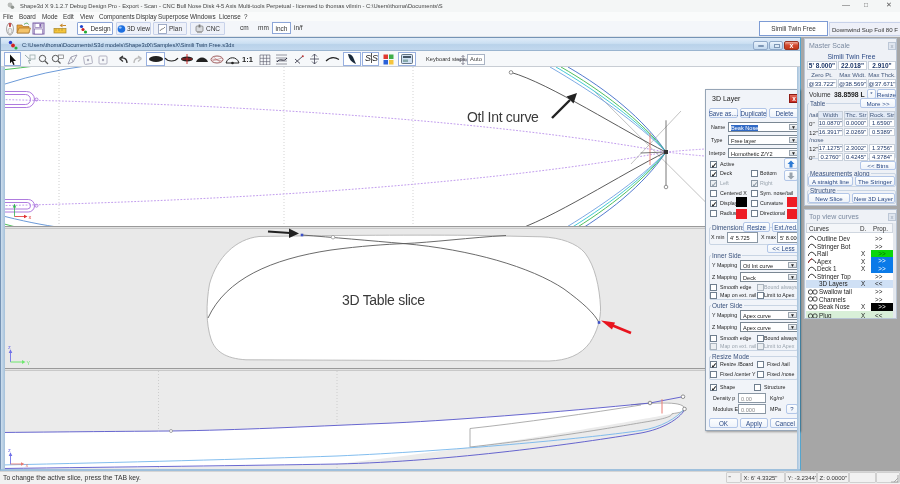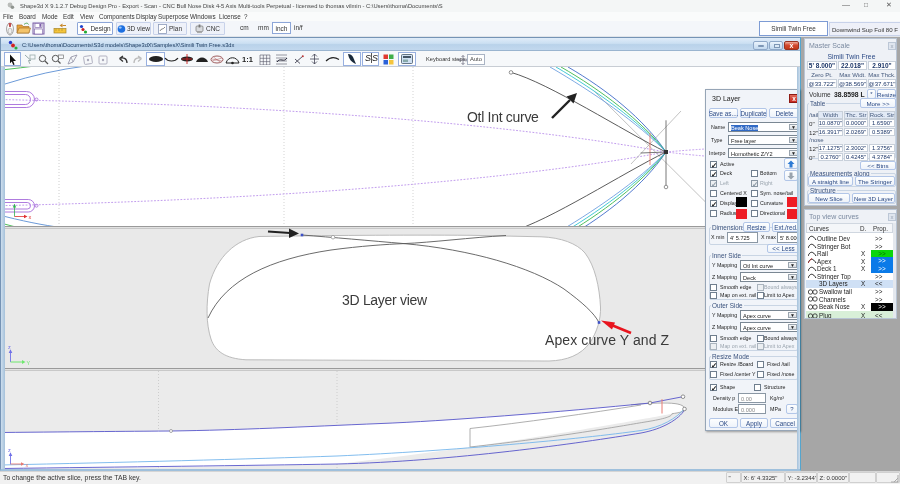--- a/index.html
+++ b/index.html
@@ -580,22 +580,21 @@
       <div class="dlbl" style="left:64px;top:305px;">Kg/m³</div>
       <div class="dlbl" style="left:7px;top:316px;">Modulus E</div>
       <div class="abs dfield" style="left:32px;top:314px;width:28px;height:10px;color:#888;">0.000</div>
       <div class="dlbl" style="left:64px;top:316px;">MPa</div>
       <div class="pbtn" style="left:80px;top:314px;width:12px;height:10px;font-size:6px;">?</div>
       <div class="pbtn" style="left:3px;top:328px;width:29px;height:10px;font-size:6.3px;">OK</div>
       <div class="pbtn" style="left:34px;top:328px;width:28px;height:10px;font-size:6.3px;">Apply</div>
       <div class="pbtn" style="left:64px;top:328px;width:30px;height:10px;font-size:6.3px;">Cancel</div>
     </div>
   </div>
-  <div class="abs" style="left:342px;top:292px;font-size:14px;letter-spacing:-0.3px;color:#3a3a3a;">3D Layer view</div>
-  <div class="abs" style="left:545px;top:332px;font-size:14px;letter-spacing:0.1px;color:#3a3a3a;">Apex curve Y and Z</div>
+  <div class="abs" style="left:342px;top:292px;font-size:14px;letter-spacing:-0.3px;color:#3a3a3a;">3D Table slice</div>
   <div class="abs" style="left:467px;top:109px;font-size:14px;letter-spacing:-0.3px;color:#3a3a3a;">Otl Int curve</div>
   <svg class="abs" style="left:548px;top:90px;" width="34" height="32" viewBox="0 0 34 32">
     <line x1="4" y1="28" x2="22" y2="10" stroke="#222" stroke-width="2.4"></line>
     <path d="M18.5,6.5 L29,3 L25.5,13.5 Z" fill="#222"></path>
   </svg>
   <svg class="abs" style="left:266px;top:226px;" width="36" height="14" viewBox="0 0 36 14">
     <line x1="2" y1="5.5" x2="24" y2="7" stroke="#222" stroke-width="2.2"></line>
     <path d="M23,2.5 L33,7.5 L23,12 Z" fill="#222"></path>
   </svg>
   <svg class="abs" style="left:598px;top:315px;" width="38" height="24" viewBox="0 0 38 24">

